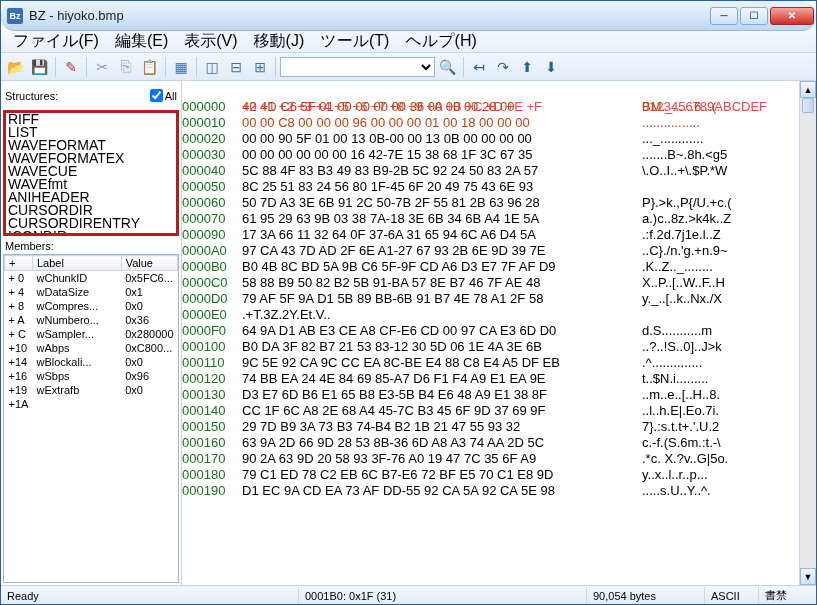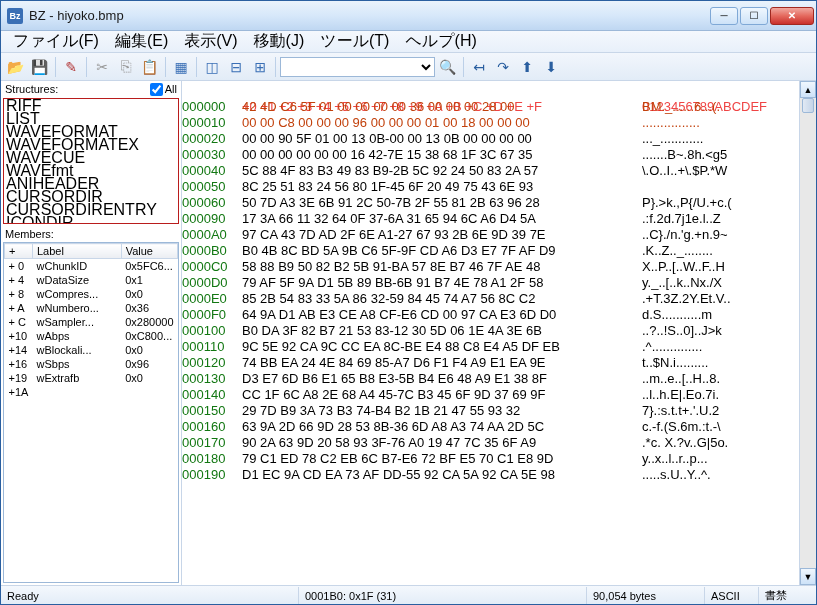--- a/index.html
+++ b/index.html
@@ -1,33 +1,33 @@
 <!DOCTYPE html>
 <html><head>
 <meta charset="utf-8">
 <style>
 * { box-sizing: border-box; margin: 0; padding: 0; font-family: "MS UI Gothic", "Segoe UI", Arial, sans-serif; }
 body { background: #fff; font-size: 12px; width: 817px; height: 605px; overflow: hidden; border: 1px solid #2a5fa0; }
-.titlebar { background: linear-gradient(to bottom, #eaf3fc 0%, #d7e8fa 50%, #bfd7f2 100%); height: 30px; display: flex; align-items: center; padding: 0 2px 0 6px; border-bottom: 1px solid #9cb8d8; }
+.titlebar { background: linear-gradient(to bottom, #eaf3fc 0%, #d7e8fa 50%, #bfd7f2 100%); height: 30px; display: flex; align-items: center; padding: 0 2px 0 6px; border-bottom: 1px solid #9cb8d8; border-radius: 14px; }
 .title-icon { width: 16px; height: 16px; background: #3a6fb5; margin-right: 6px; border-radius: 2px; color: #fff; font-size: 9px; display: flex; align-items: center; justify-content: center; font-weight: bold; }
 .title-text { flex: 1; font-size: 13px; color: #1a1a1a; }
 .win-buttons { display: flex; gap: 2px; }
 .win-btn { width: 28px; height: 18px; border: 1px solid #7fa8d6; background: linear-gradient(to bottom, #f0f7fe, #cde2f8); border-radius: 3px; display: flex; align-items: center; justify-content: center; font-size: 10px; }
 .win-btn.close { background: linear-gradient(to bottom, #f1a9a0, #e4685d, #c9302c); border-color: #a02820; color: #fff; font-weight: bold; width: 44px; }
 .menubar { background: linear-gradient(to bottom, #f4f8fd, #e8f0fa); height: 22px; display: flex; align-items: center; padding: 0 4px; border-bottom: 1px solid #c8d6e8; }
 .menu-item { padding: 2px 8px; font-size: 16px; }
 .toolbar { background: linear-gradient(to bottom, #f2f6fc, #e2ecf7); height: 28px; display: flex; align-items: center; padding: 0 4px; gap: 2px; border-bottom: 1px solid #c8d6e8; }
 .tool-btn { width: 22px; height: 22px; display: flex; align-items: center; justify-content: center; border: 1px solid transparent; font-size: 14px; }
 .tool-sep { width: 1px; height: 20px; background: #bcd0e8; margin: 0 2px; }
 .tool-combo { width: 155px; height: 20px; border: 1px solid #9cb8d8; background: #fff; font-size: 11px; }
 .content { display: flex; height: 504px; }
 .left-panel { width: 181px; border-right: 1px solid #c8d6e8; display: flex; flex-direction: column; background: #fff; }
-.struct-header { display: flex; padding: 2px 4px; font-size: 11px; }
+.struct-header { display: flex; align-items: center; padding: 8px 4px; font-size: 11px; }
 .struct-header input[type="checkbox"] { margin-left: auto; }
-.struct-list { height: 126px; border: 1px solid #b91c1c; margin: 0 2px 2px 2px; overflow-y: scroll; font-size: 16px; background: #fff; }
+.struct-list { height: 126px; border: 3px solid #b91c1c; margin: 0 2px 2px 2px; overflow-y: scroll; font-size: 14px; background: #fff; }
 .struct-list div { padding: 0 2px; line-height: 13px; white-space: nowrap; }
 .members-header { padding: 2px 4px; font-size: 11px; }
 .members-panel { flex: 1; border: 1px solid #9cb8d8; margin: 0 2px 2px 2px; overflow-y: scroll; }
 .members-panel table { width: 100%; border-collapse: collapse; font-size: 11px; }
 .members-panel th { text-align: left; padding: 1px 4px; background: linear-gradient(to bottom, #fff, #eaedf2); border: 1px solid #c8d6e8; font-weight: normal; }
 .members-panel td { padding: 0 4px; line-height: 14px; white-space: nowrap; overflow: hidden; }
 .hex-panel { flex: 1; position: relative; font-family: "Courier New", monospace; font-size: 13px; overflow: hidden; background: #fff; }
 .hex-header { display: flex; color: #ef4444; height: 16px; padding-top: 18px; }
 .hex-offset-col { width: 60px; }
 .hex-bytes-col { width: 400px; white-space: pre; }
@@ -219,20 +219,25 @@
         <div class="hex-row">
           <div class="offset">000050</div>
           <div class="bytes">8C 25 51 83 24 56 80 1F-45 6F 20 49 75 43 6E 93</div>
         </div>
         <div class="hex-row">
           <div class="offset">000060</div>
           <div class="bytes">50 7D A3 3E 6B 91 2C 50-7B 2F 55 81 2B 63 96 28</div>
           <div class="ascii">P}.&gt;k.,P{/U.+c.(</div>
         </div>
         <div class="hex-row">
+          <div class="offset">000070</div>
+          <div class="bytes">61 95 29 63 9B 03 38 7A-18 3E 6B 34 6B A4 1E 5A</div>
+          <div class="ascii">a.)c..8z.&gt;k4k..Z</div>
+        </div>
+        <div class="hex-row">
           <div class="offset">000090</div>
           <div class="bytes">17 3A 66 11 32 64 0F 37-6A 31 65 94 6C A6 D4 5A</div>
           <div class="ascii">.:f.2d.7j1e.l..Z</div>
         </div>
         <div class="hex-row">
           <div class="offset">0000A0</div>
           <div class="bytes">97 CA 43 7D AD 2F 6E A1-27 67 93 2B 6E 9D 39 7E</div>
           <div class="ascii">..C}./n.'g.+n.9~</div>
         </div>
         <div class="hex-row">
@@ -245,21 +250,20 @@
           <div class="bytes">58 88 B9 50 82 B2 5B 91-BA 57 8E B7 46 7F AE 48</div>
           <div class="ascii">X..P..[..W..F..H</div>
         </div>
         <div class="hex-row">
           <div class="offset">0000D0</div>
           <div class="bytes">79 AF 5F 9A D1 5B 89 BB-6B 91 B7 4E 78 A1 2F 58</div>
           <div class="ascii">y._..[..k..Nx./X</div>
         </div>
         <div class="hex-row">
           <div class="offset">0000E0</div>
-          <div class="bytes">85 2B 54 83 33 5A 86 32-59 84 45 74 A7 56 8C C2</div>
           <div class="ascii">.+T.3Z.2Y.Et.V..</div>
         </div>
         <div class="hex-row">
           <div class="offset">0000F0</div>
           <div class="bytes">64 9A D1 AB E3 CE A8 CF-E6 CD 00 97 CA E3 6D D0</div>
           <div class="ascii">d.S...........m</div>
         </div>
         <div class="hex-row">
           <div class="offset">000100</div>
           <div class="bytes">B0 DA 3F 82 B7 21 53 83-12 30 5D 06 1E 4A 3E 6B</div>

